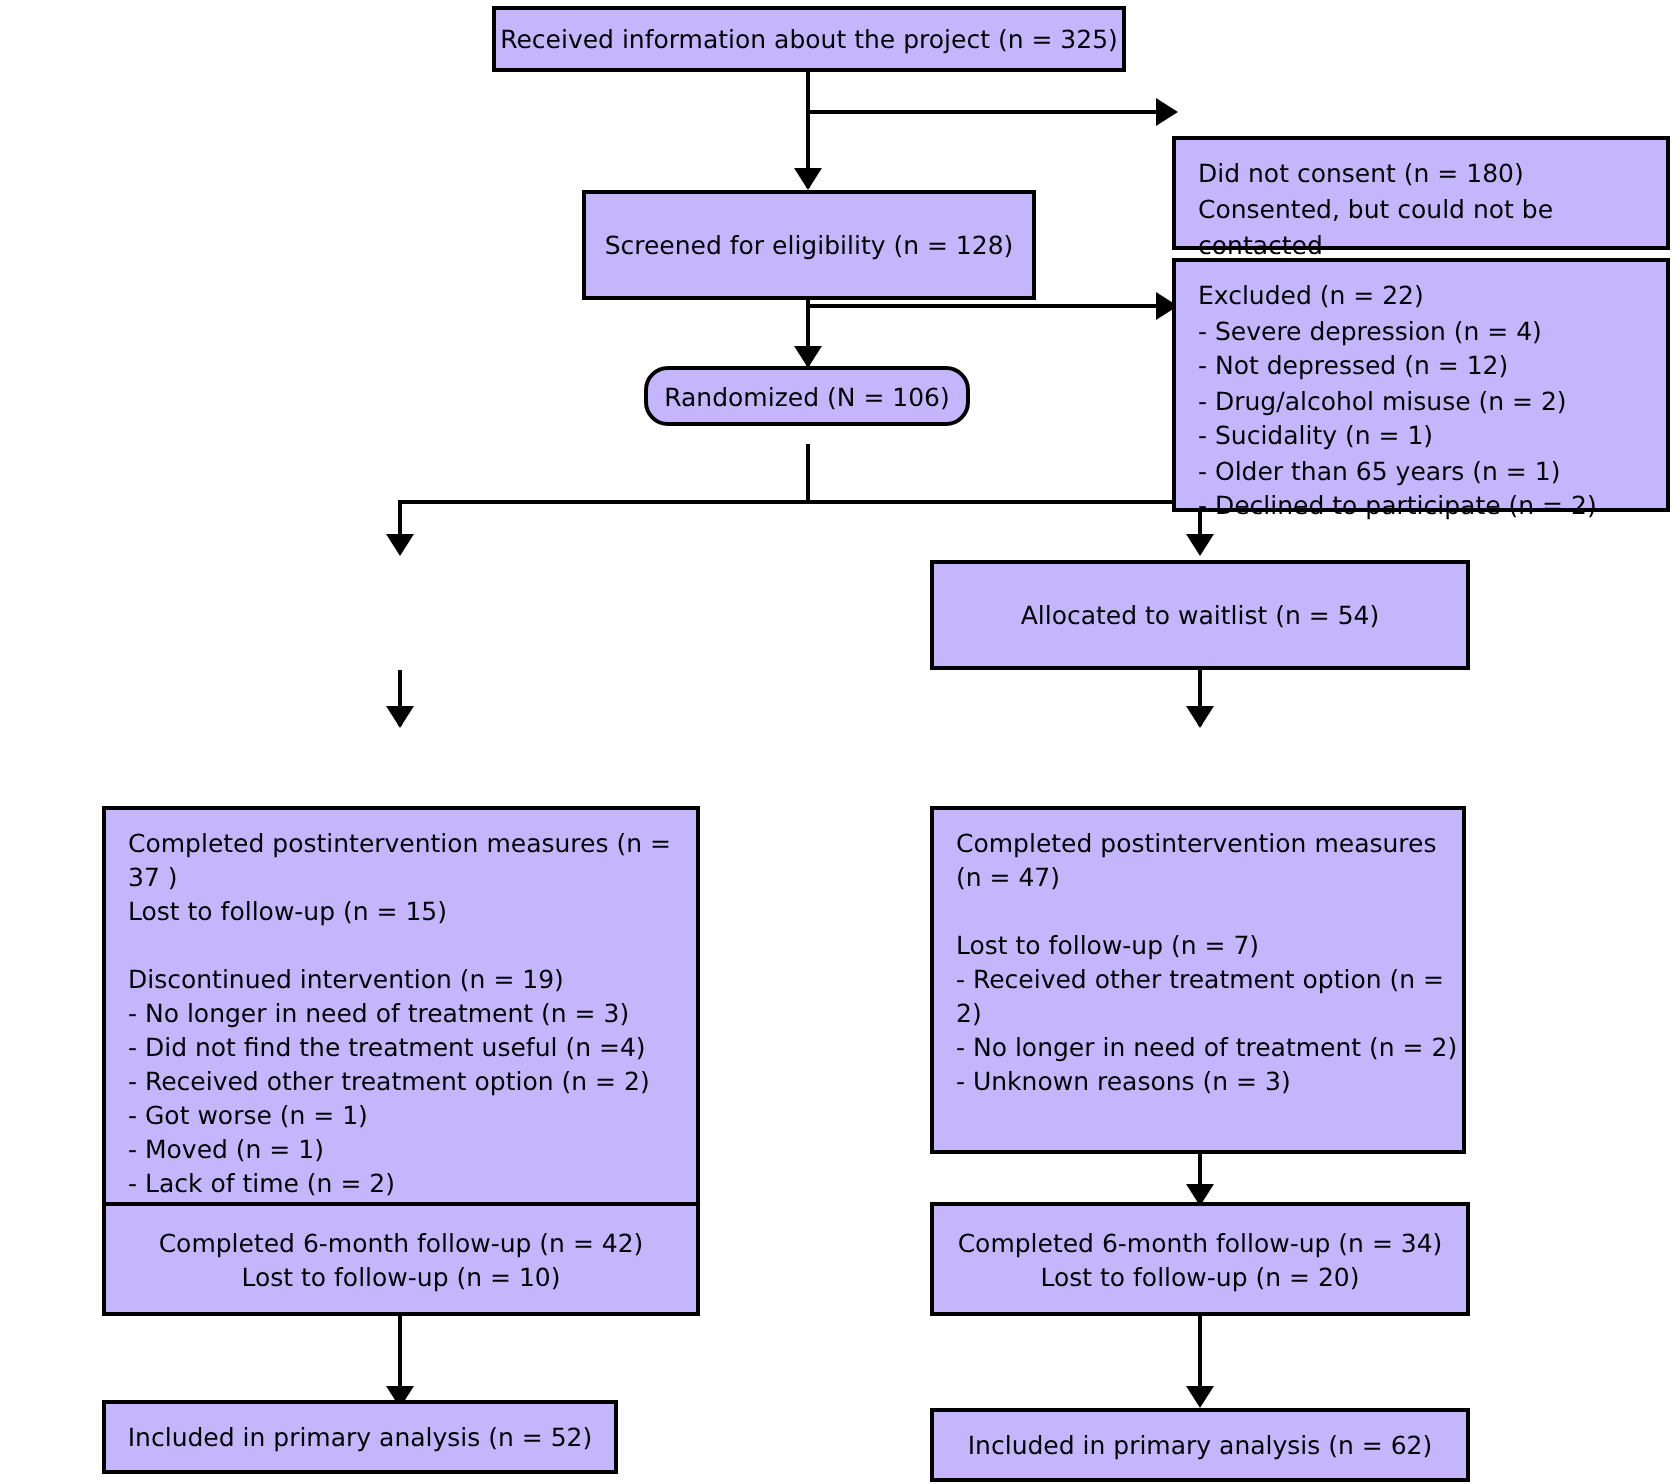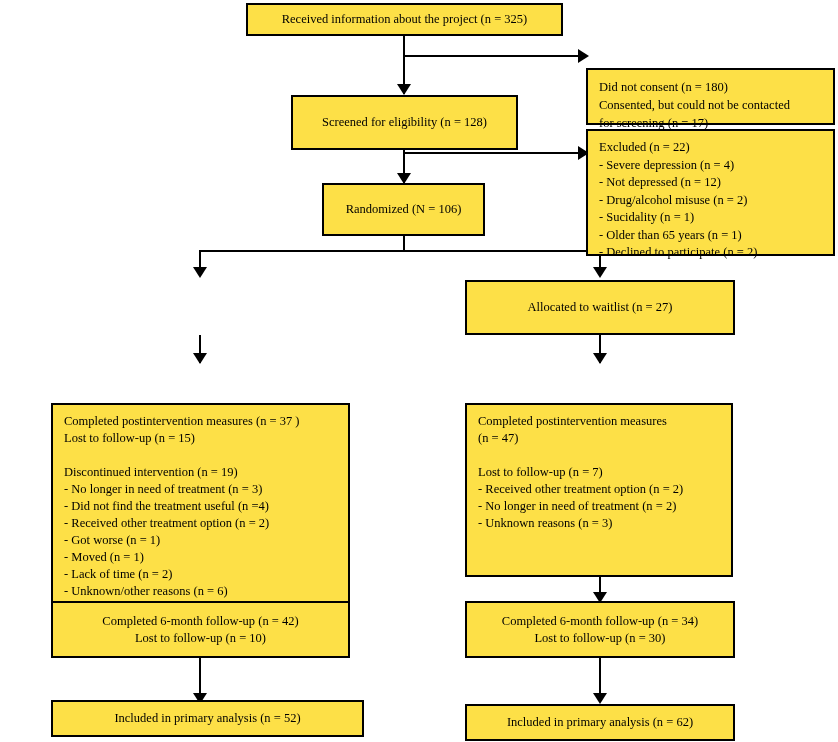--- a/index.html
+++ b/index.html
@@ -15,27 +15,26 @@
     position: relative;
     width: 838px;
     height: 742px;
     background: #ffffff;
     overflow: hidden;
   }
   .box {
     position: absolute;
     box-sizing: border-box;
     border: 2px solid #000000;
-    background: #fde047;
+    background: #c4b5fd;
     font-size: 12.5px;
     line-height: 17px;
     color: #000000;
     white-space: pre-line;
     z-index: 5;
-    font-family: Liberation Serif, serif;
   }
   .box.center {
     display: flex;
     flex-direction: column;
     align-items: center;
     justify-content: center;
     text-align: center;
   }
   .box.left {
     display: block;
@@ -114,24 +113,24 @@
   <div class="box center" style="left:291px; top:95px; width:227px; height:55px;">Screened for eligibility (n = 128)</div>
 
   <div class="box left" style="left:586px; top:90px; width:249px; height:127px; line-height:17.5px;">Excluded (n = 22)
 - Severe depression (n = 4)
 - Not depressed (n = 12)
 - Drug/alcohol misuse (n = 2)
 - Sucidality (n = 1)
 - Older than 65 years (n = 1)
 - Declined to participate (n = 2)</div>
 
-  <div class="box center" style="left:322px; top:183px; width:163px; height:53px;">Randomized (N = 106)</div>
+  <div class="box center" style="left:322px; top:183px; width:163px; height:30px;border-radius:12px;">Randomized (N = 106)</div>
 
 
-  <div class="box center" style="left:465px; top:280px; width:270px; height:55px;">Allocated to waitlist (n = 27)</div>
+  <div class="box center" style="left:465px; top:280px; width:270px; height:55px;">Allocated to waitlist (n = 54)</div>
 
   <div class="box left" style="left:51px; top:364px; width:299px; height:214px;">Completed postintervention measures (n = 37 )
 Lost to follow-up (n = 15)
 
 Discontinued intervention (n = 19)
 - No longer in need of treatment (n = 3)
 - Did not find the treatment useful (n =4)
 - Received other treatment option (n = 2)
 - Got worse (n = 1)
 - Moved (n = 1)
@@ -143,19 +142,19 @@
 
 Lost to follow-up (n = 7)
 - Received other treatment option (n = 2)
 - No longer in need of treatment (n = 2)
 - Unknown reasons (n = 3)</div>
 
   <div class="box center" style="left:51px; top:601px; width:299px; height:57px;">Completed 6-month follow-up (n = 42)
 Lost to follow-up (n = 10)</div>
 
   <div class="box center" style="left:465px; top:601px; width:270px; height:57px;">Completed 6-month follow-up (n = 34)
-Lost to follow-up (n = 30)</div>
+Lost to follow-up (n = 20)</div>
 
-  <div class="box center" style="left:51px; top:700px; width:313px; height:37px;">Included in primary analysis (n = 52)</div>
+  <div class="box center" style="left:51px; top:700px; width:258px; height:37px;">Included in primary analysis (n = 52)</div>
 
   <div class="box center" style="left:465px; top:704px; width:270px; height:37px;">Included in primary analysis (n = 62)</div>
 
 </div>
 
 </body></html>

